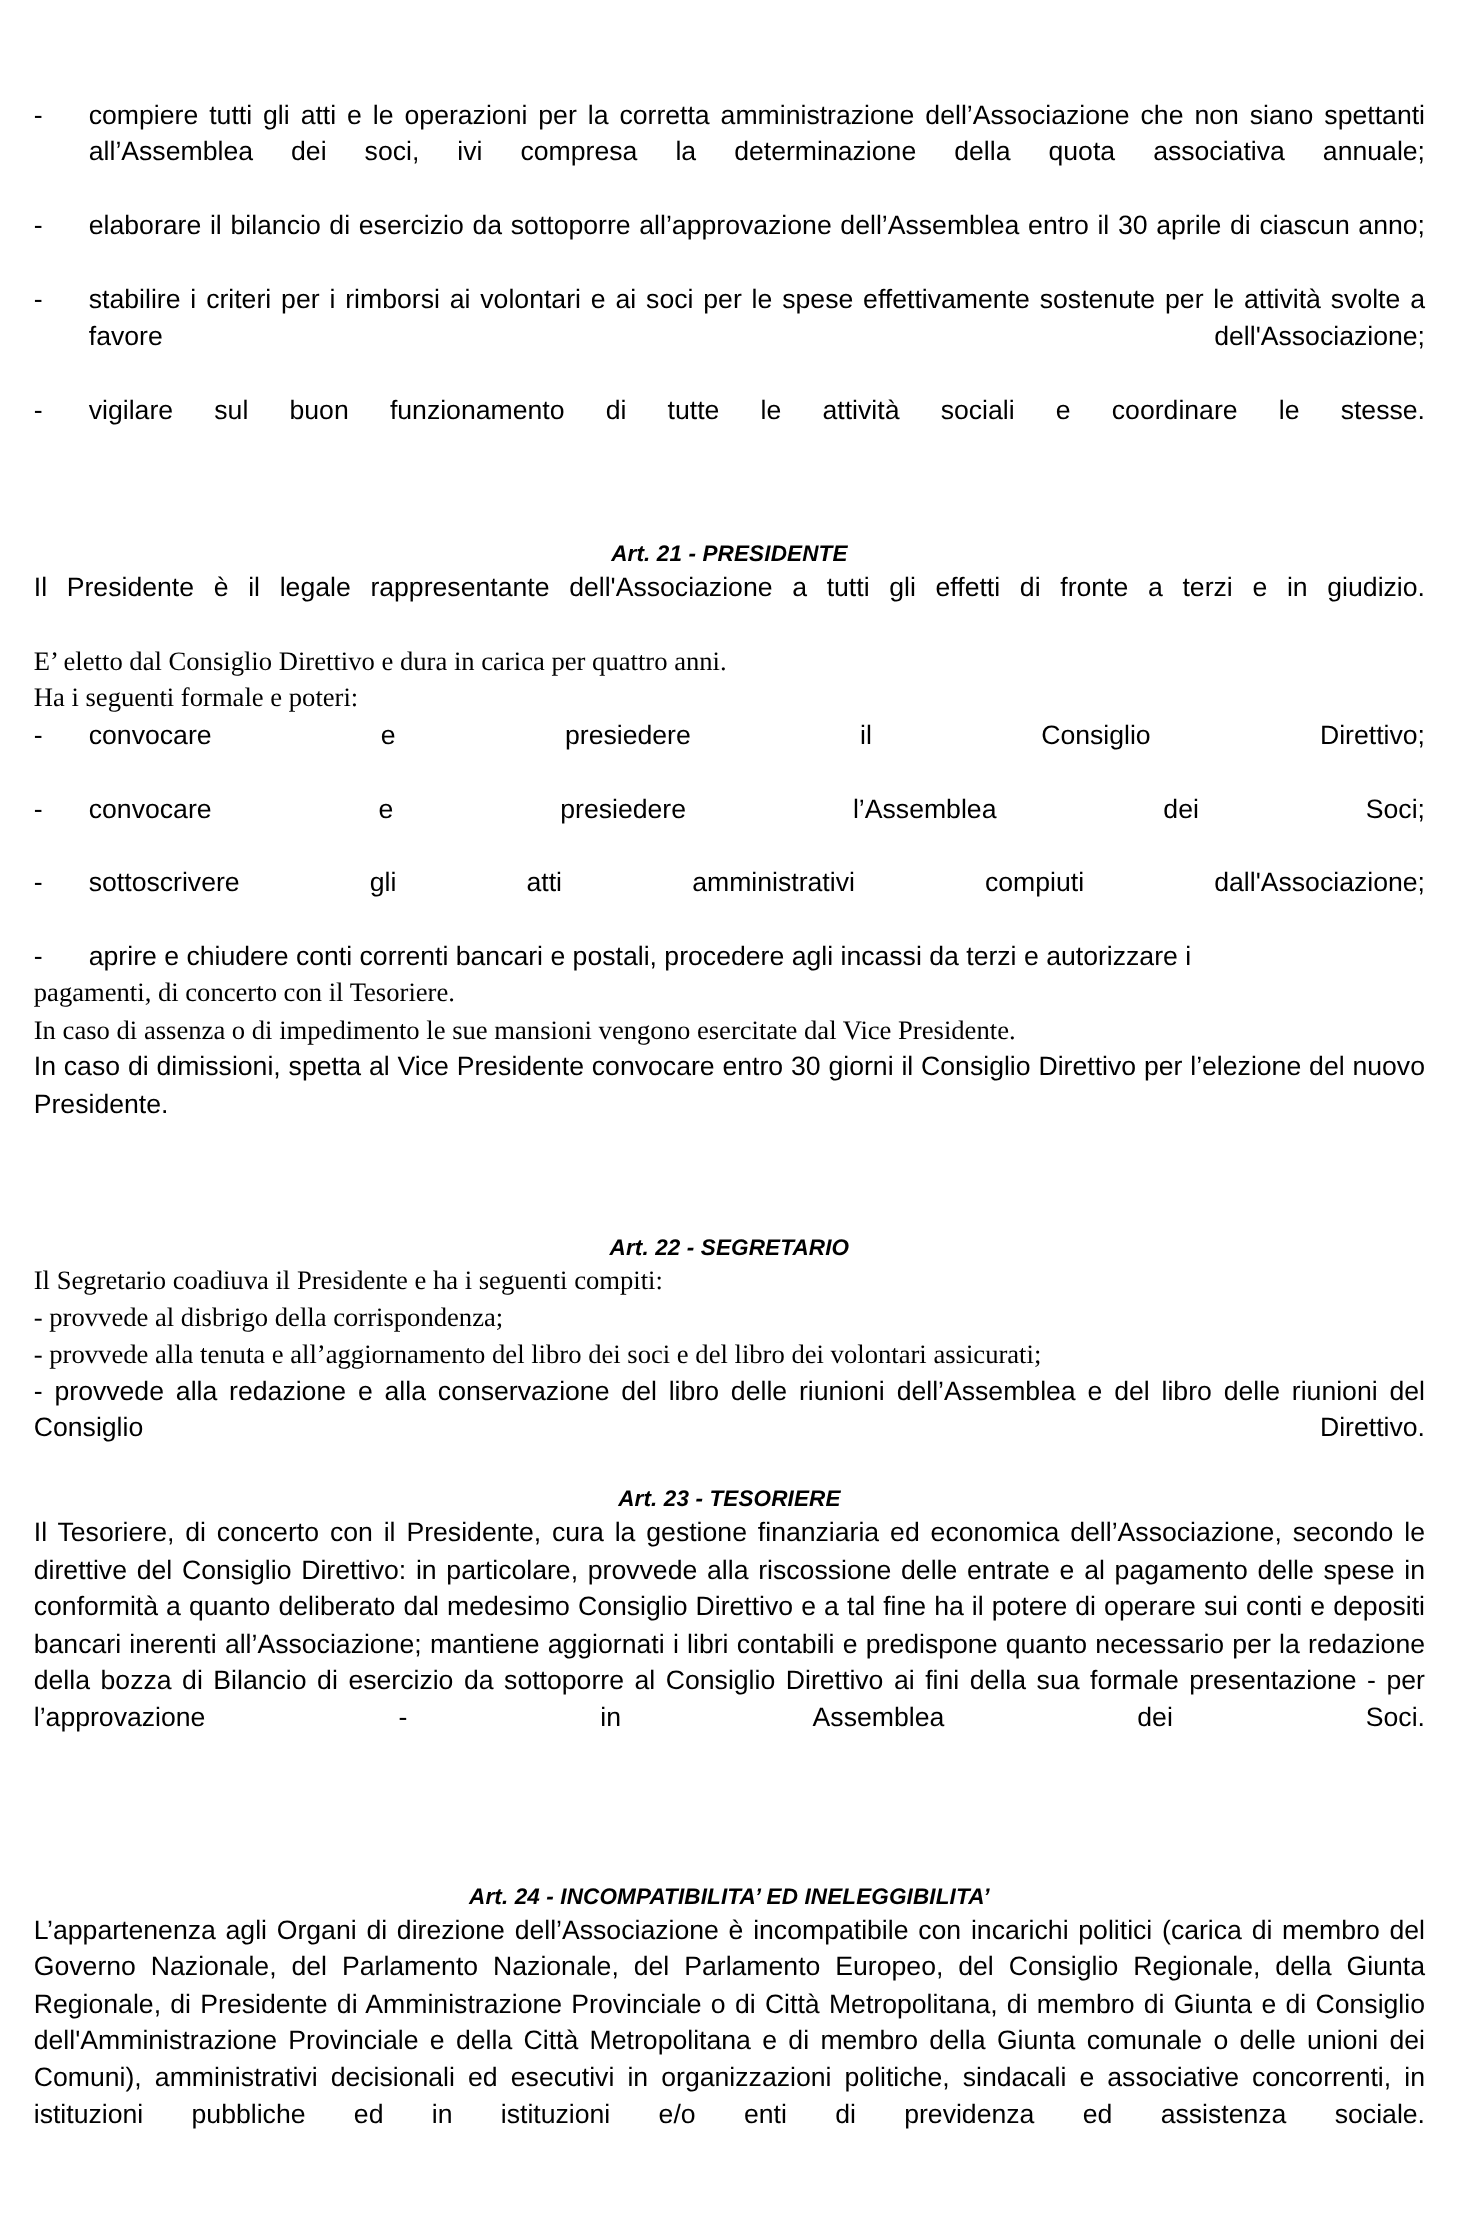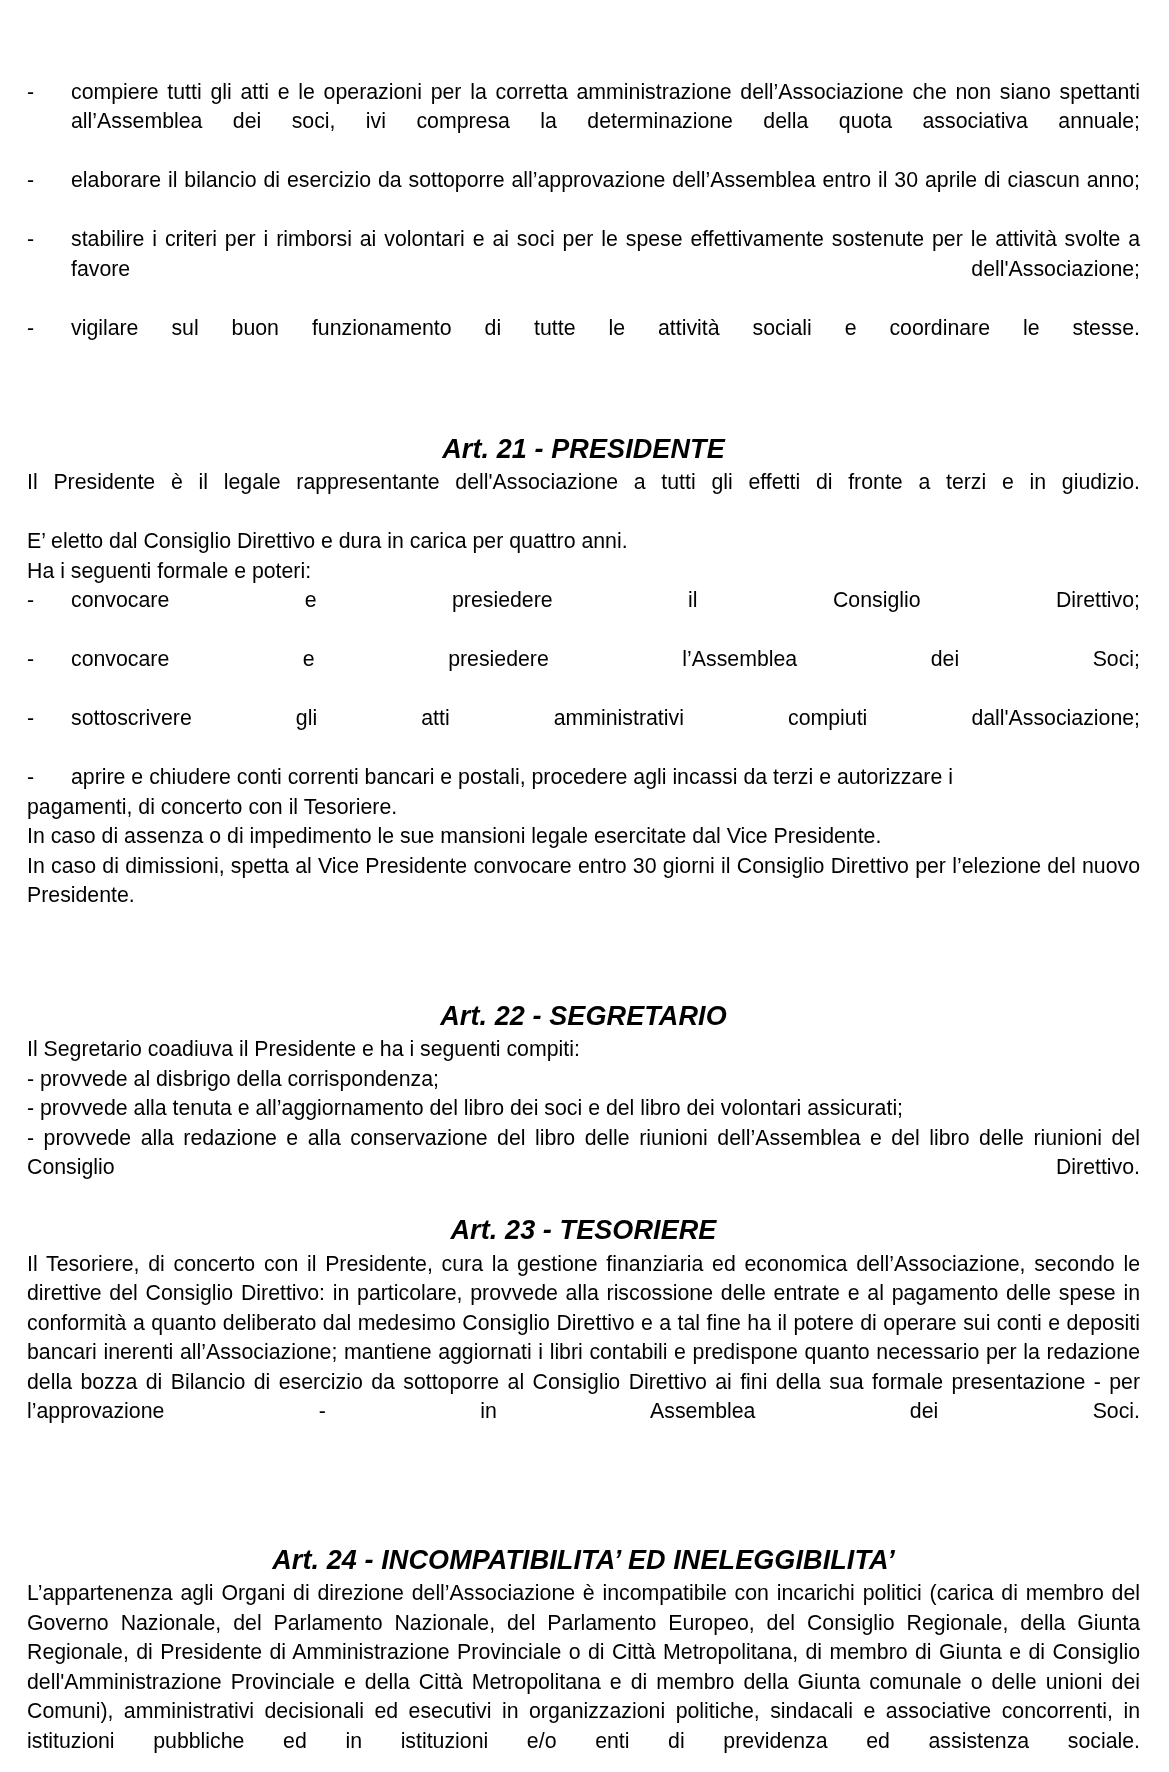--- a/index.html
+++ b/index.html
@@ -28,26 +28,27 @@
   p {
     margin: 0;
     padding: 0;
   }
   .just {
     text-align: justify;
     text-justify: inter-word;
   }
   .left {
     text-align: left;
+    font-family: Liberation Serif, serif;
   }
   .heading {
     text-align: center;
     font-style: italic;
     font-weight: bold;
-    font-size: 27px;
+    font-size: 18px;
     letter-spacing: 0.1px;
   }
   
   .bullet {
     display: block;
     position: relative;
     padding-left: 44px;
     text-align: justify;
     text-justify: inter-word;
   }
@@ -91,21 +92,21 @@
     <p class="left">Ha i seguenti formale e poteri:</p>
 
     <div>
       <p class="bullet"><span class="dash">-</span><span>convocare e presiedere il Consiglio Direttivo;</span></p>
       <p class="bullet"><span class="dash">-</span><span>convocare e presiedere l’Assemblea dei Soci;</span></p>
       <p class="bullet"><span class="dash">-</span><span>sottoscrivere gli atti amministrativi compiuti dall'Associazione;</span></p>
       <p class="bullet nostretch"><span class="dash">-</span><span>aprire e chiudere conti correnti bancari e postali, procedere agli incassi da terzi e autorizzare i</span></p>
       <p class="left">pagamenti, di concerto con il Tesoriere.</p>
     </div>
 
-    <p class="left">In caso di assenza o di impedimento le sue mansioni legale esercitate dal Vice Presidente.</p>
+    <p class="left">In caso di assenza o di impedimento le sue mansioni vengono esercitate dal Vice Presidente.</p>
     <p class="just">In caso di dimissioni, spetta al Vice Presidente convocare entro 30 giorni il Consiglio Direttivo per l’elezione del nuovo Presidente.</p>
 
     <div class="spacer-lg"></div>
 
     <p class="heading">Art. 22 - SEGRETARIO</p>
     <p class="left">Il Segretario coadiuva il Presidente e ha i seguenti compiti:</p>
     <p class="left">- provvede al disbrigo della corrispondenza;</p>
     <p class="left">- provvede alla tenuta e all’aggiornamento del libro dei soci e del libro dei volontari assicurati;</p>
     <p class="just">- provvede alla redazione e alla conservazione del libro delle riunioni dell’Assemblea e del libro delle riunioni del Consiglio Direttivo.</p>
 

